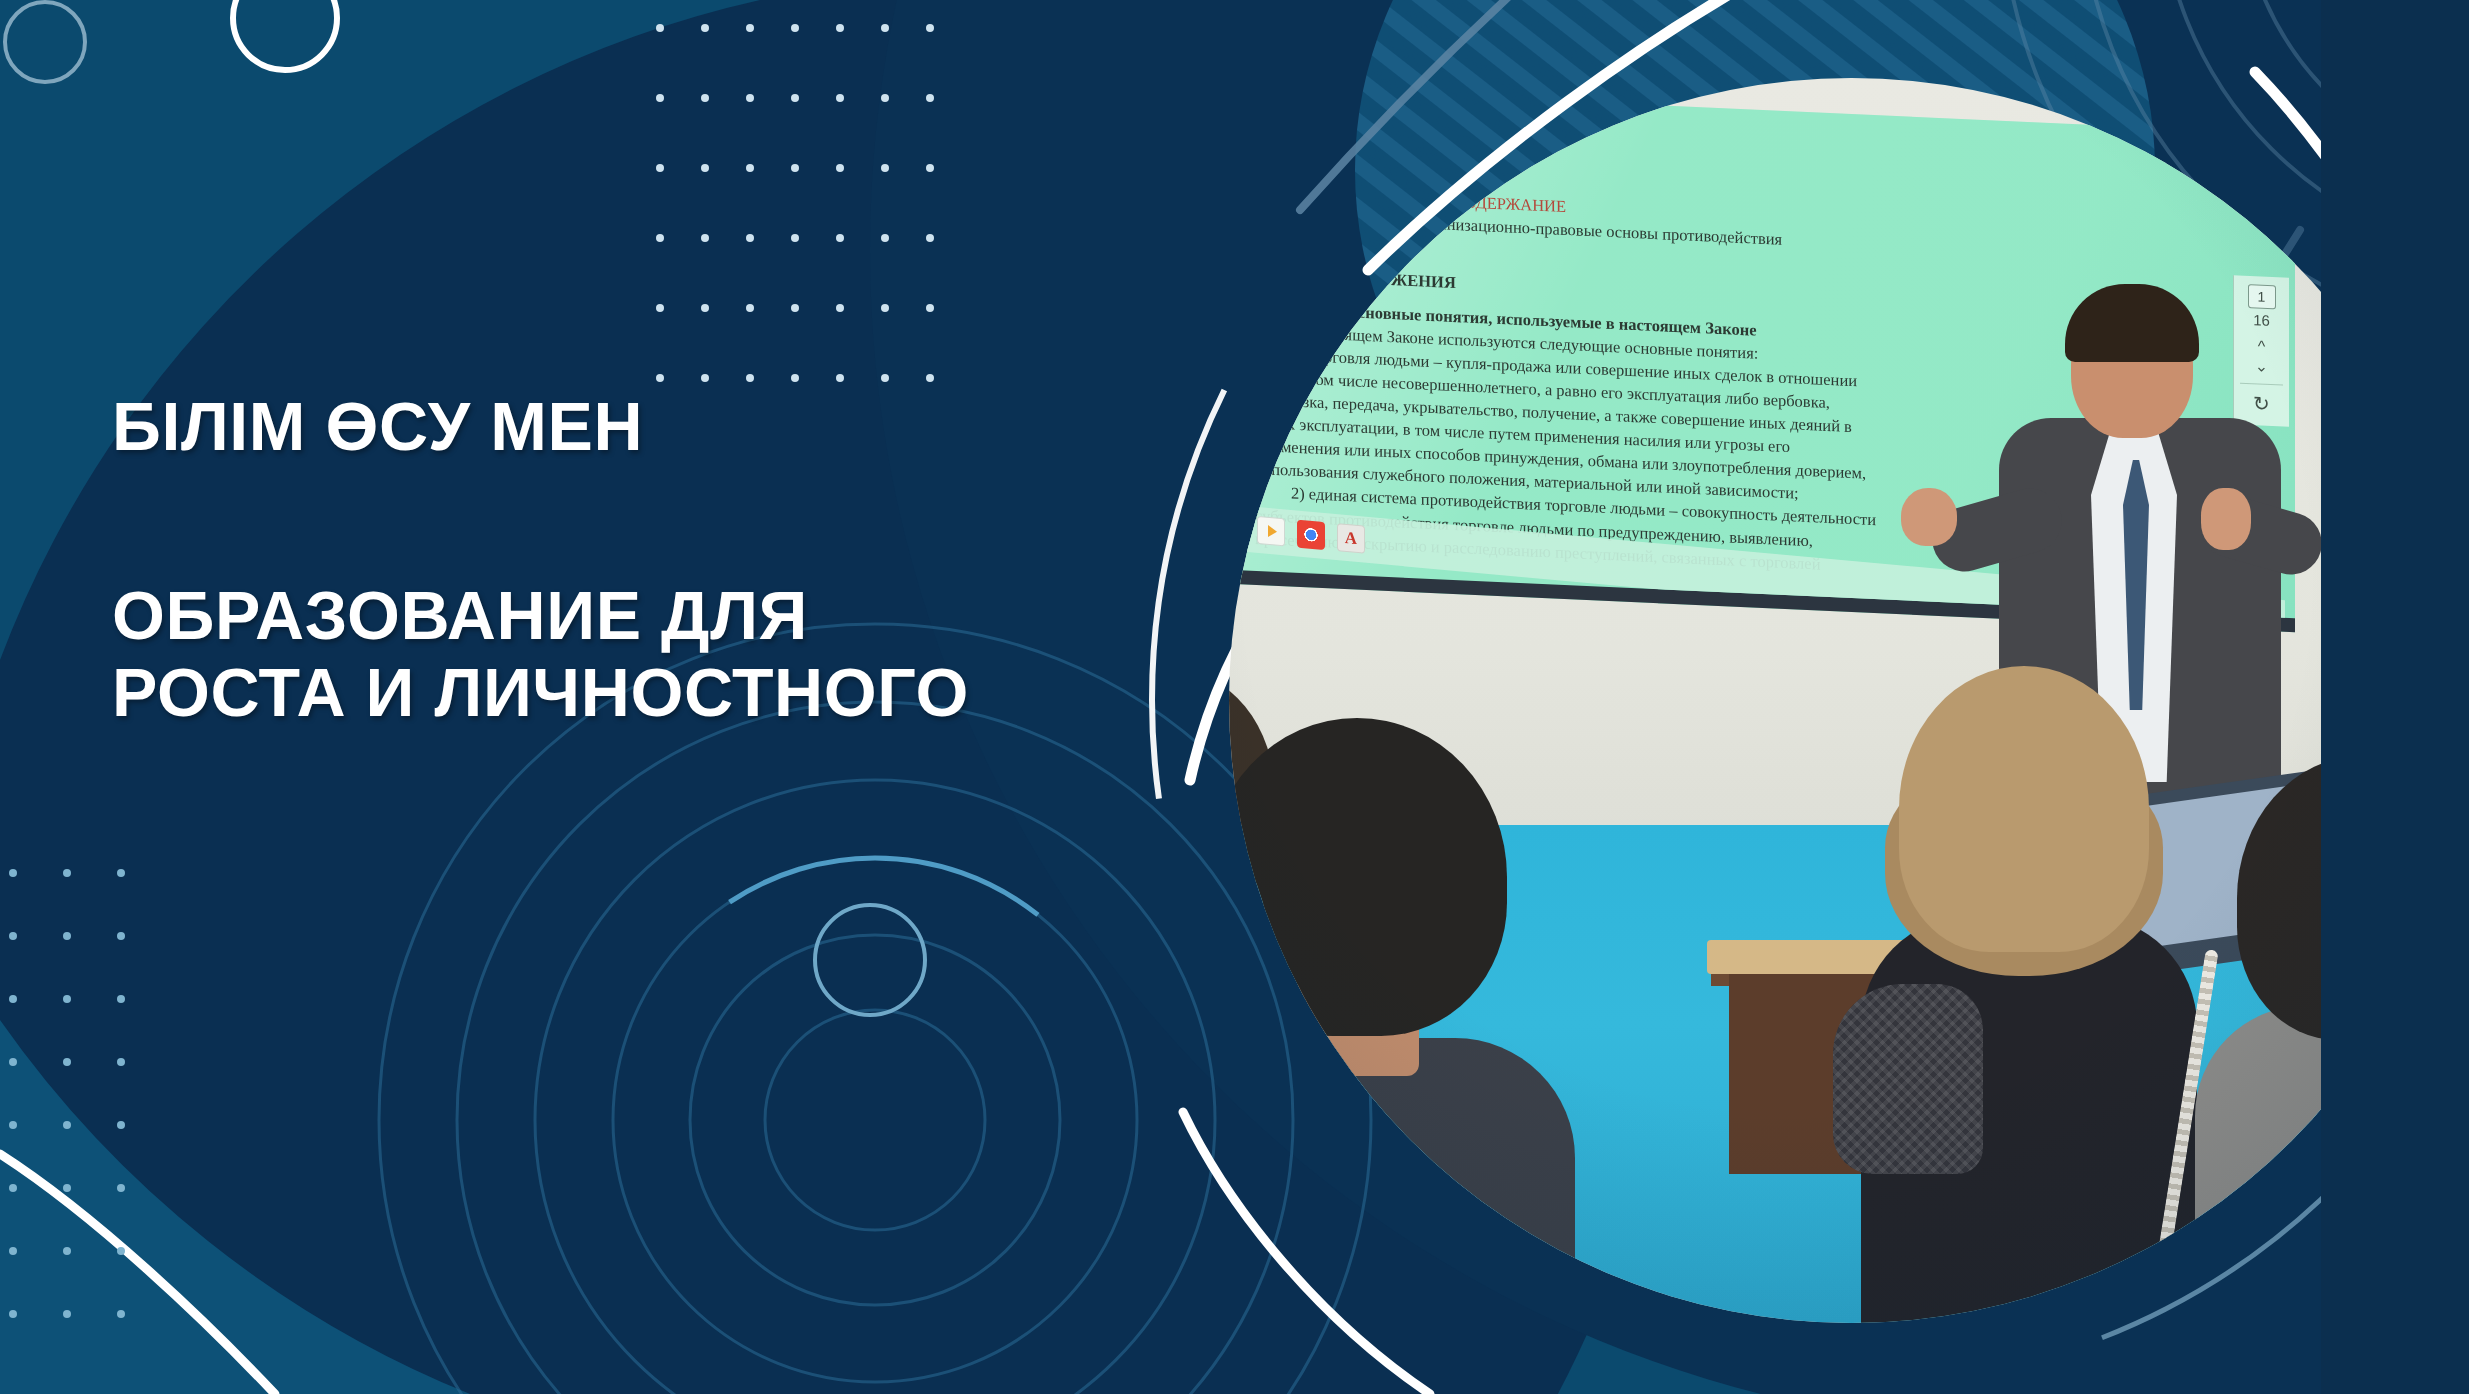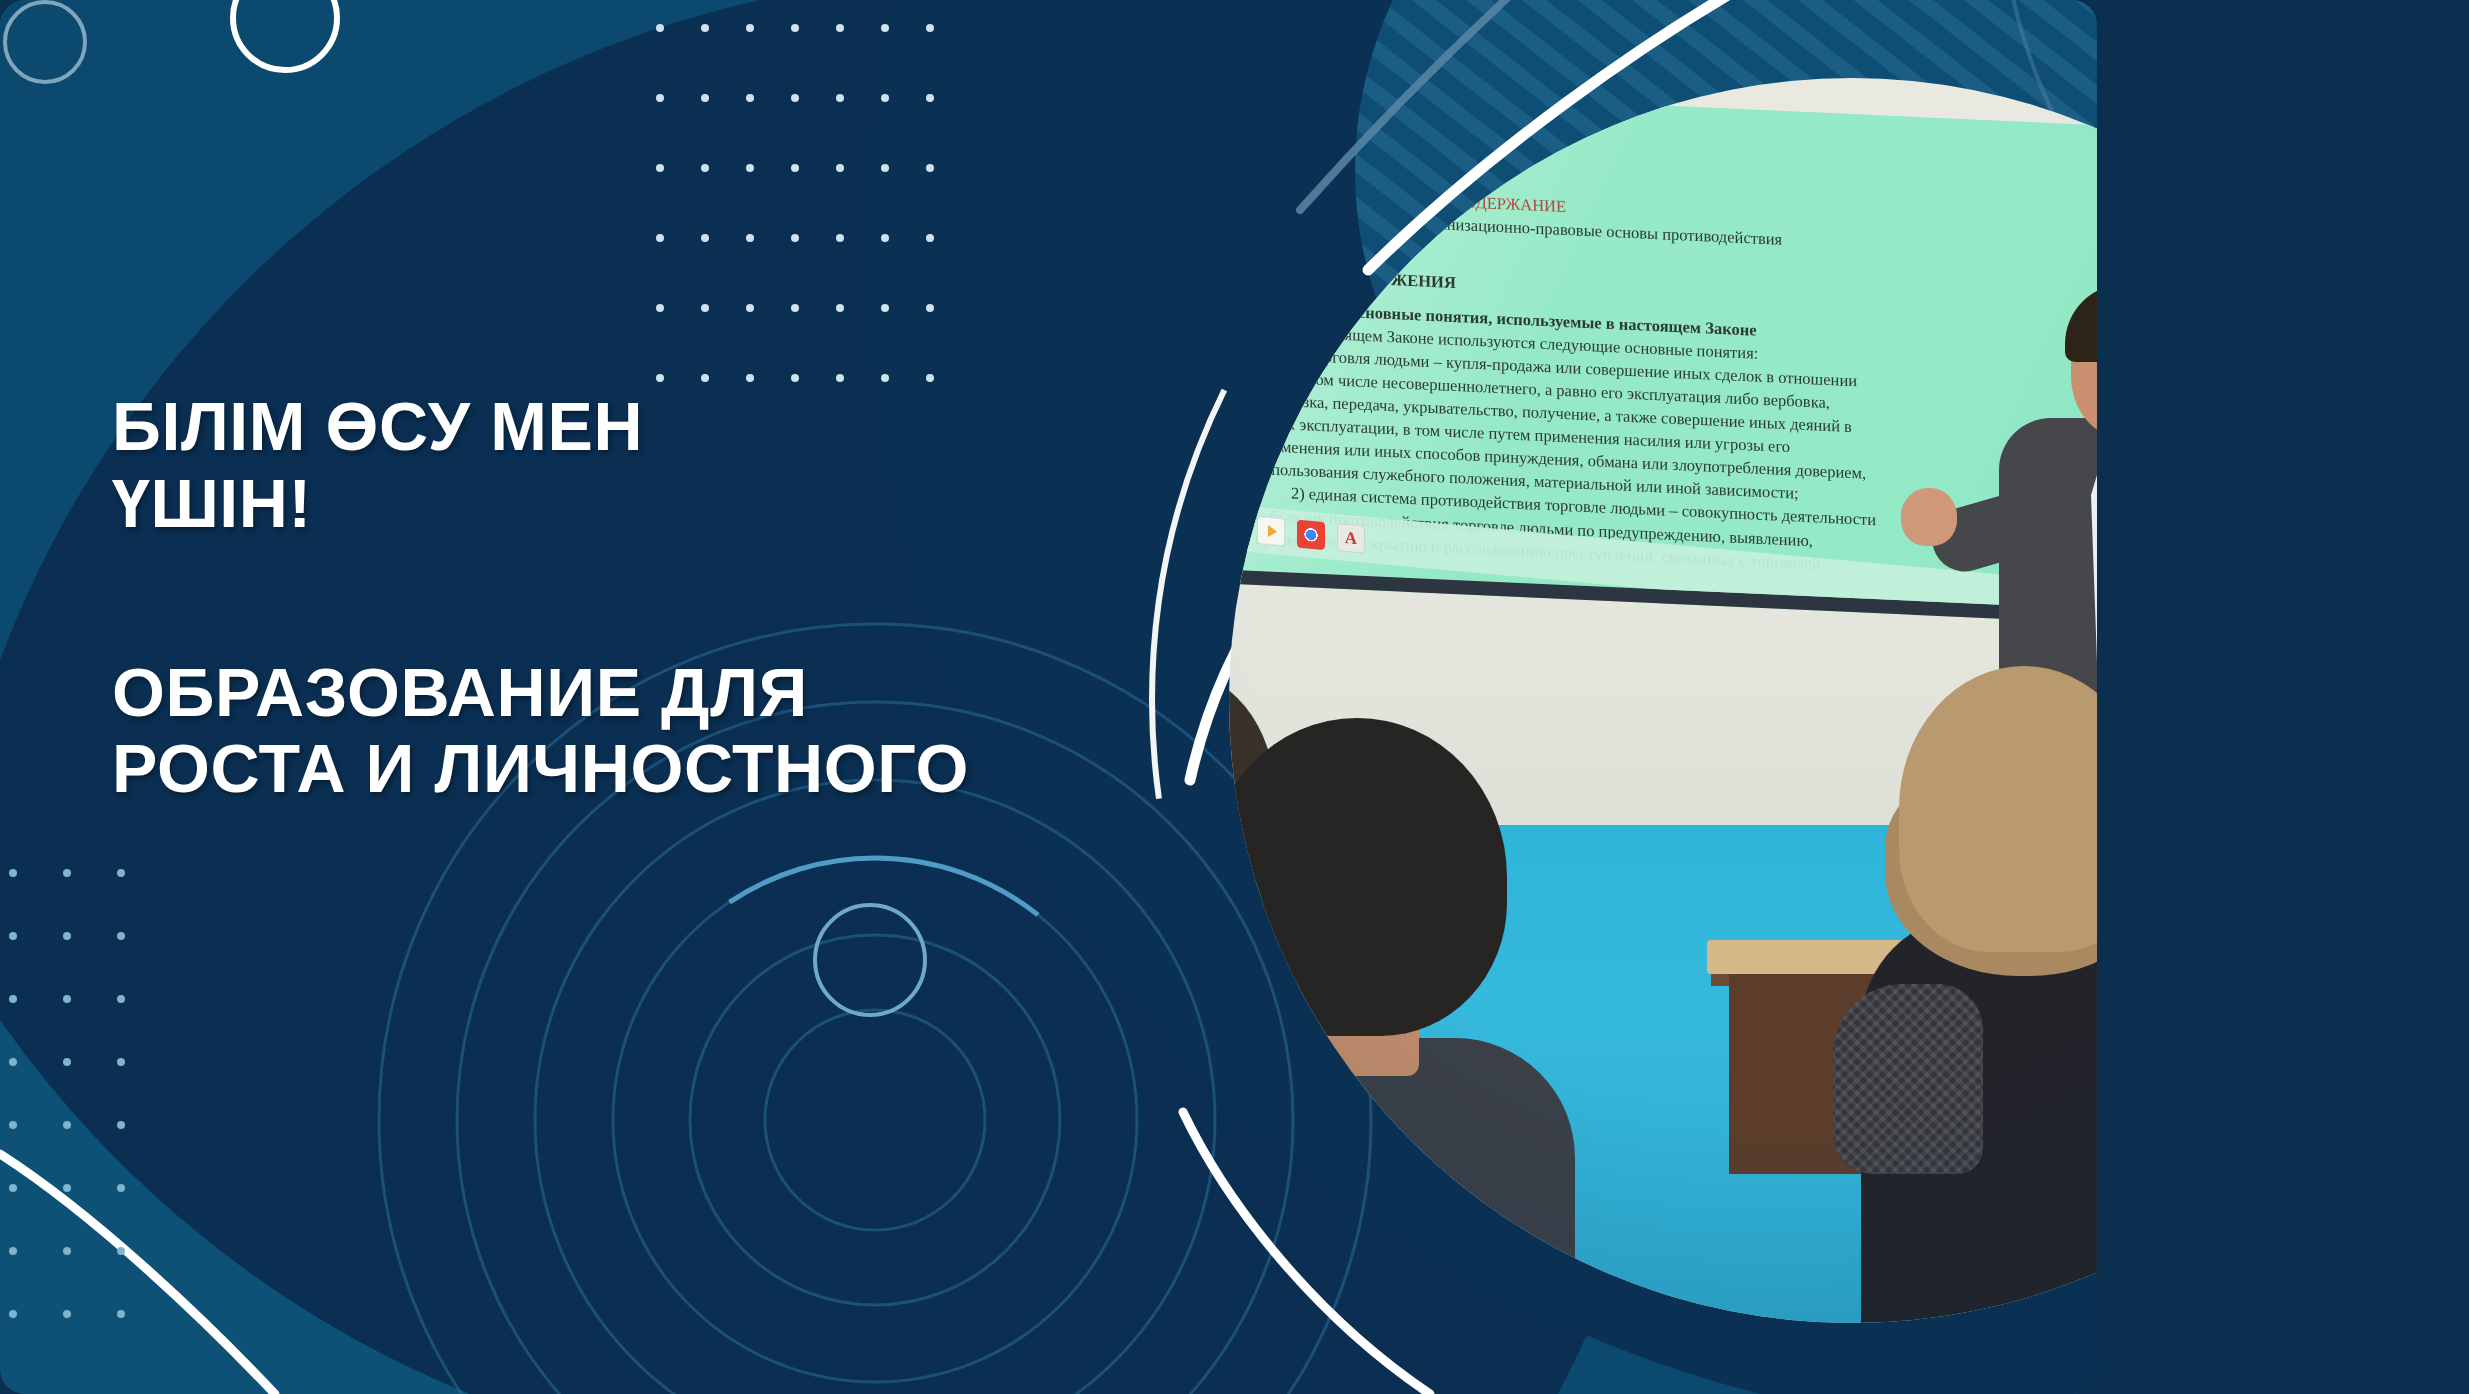--- a/index.html
+++ b/index.html
@@ -1,23 +1,22 @@
 <!DOCTYPE html>
 <html><head>
 <meta charset="utf-8">
 <style>
   html,body{margin:0;padding:0;background:#0b2f4f;}
   *{box-sizing:border-box;}
   #stage{
     position:relative;
-    width:2097px;height:1394px;
+    width:2321px;height:1394px;
     overflow:hidden;
     background:#0b4a6e;
     font-family:"Liberation Sans","DejaVu Sans",sans-serif;
-    border-radius:25px;
   }
   .layer{position:absolute;inset:0;}
   svg.layer{width:2469px;height:1394px;display:block;}
 
   
   #headline{
     position:absolute;
     left:112px; top:388px;
     width:1090px;
     z-index:40;
@@ -415,21 +414,20 @@
         <div class="s-head"></div>
       </div>
 
       <div id="photo-shade"></div>
     </div>
   </div>
 
   <div id="headline">
     <div class="block-kk">
       <div class="hl-line">БІЛІМ ӨСУ МЕН</div>
-      <div class="hl-line">ҮШІН!</div>
     </div>
     <div class="gap"></div>
     <div class="block-ru">
       <div class="hl-line">ОБРАЗОВАНИЕ ДЛЯ</div>
       <div class="hl-line">РОСТА И ЛИЧНОСТНОГО</div>
     </div>
   </div>
 
 </div>
 

